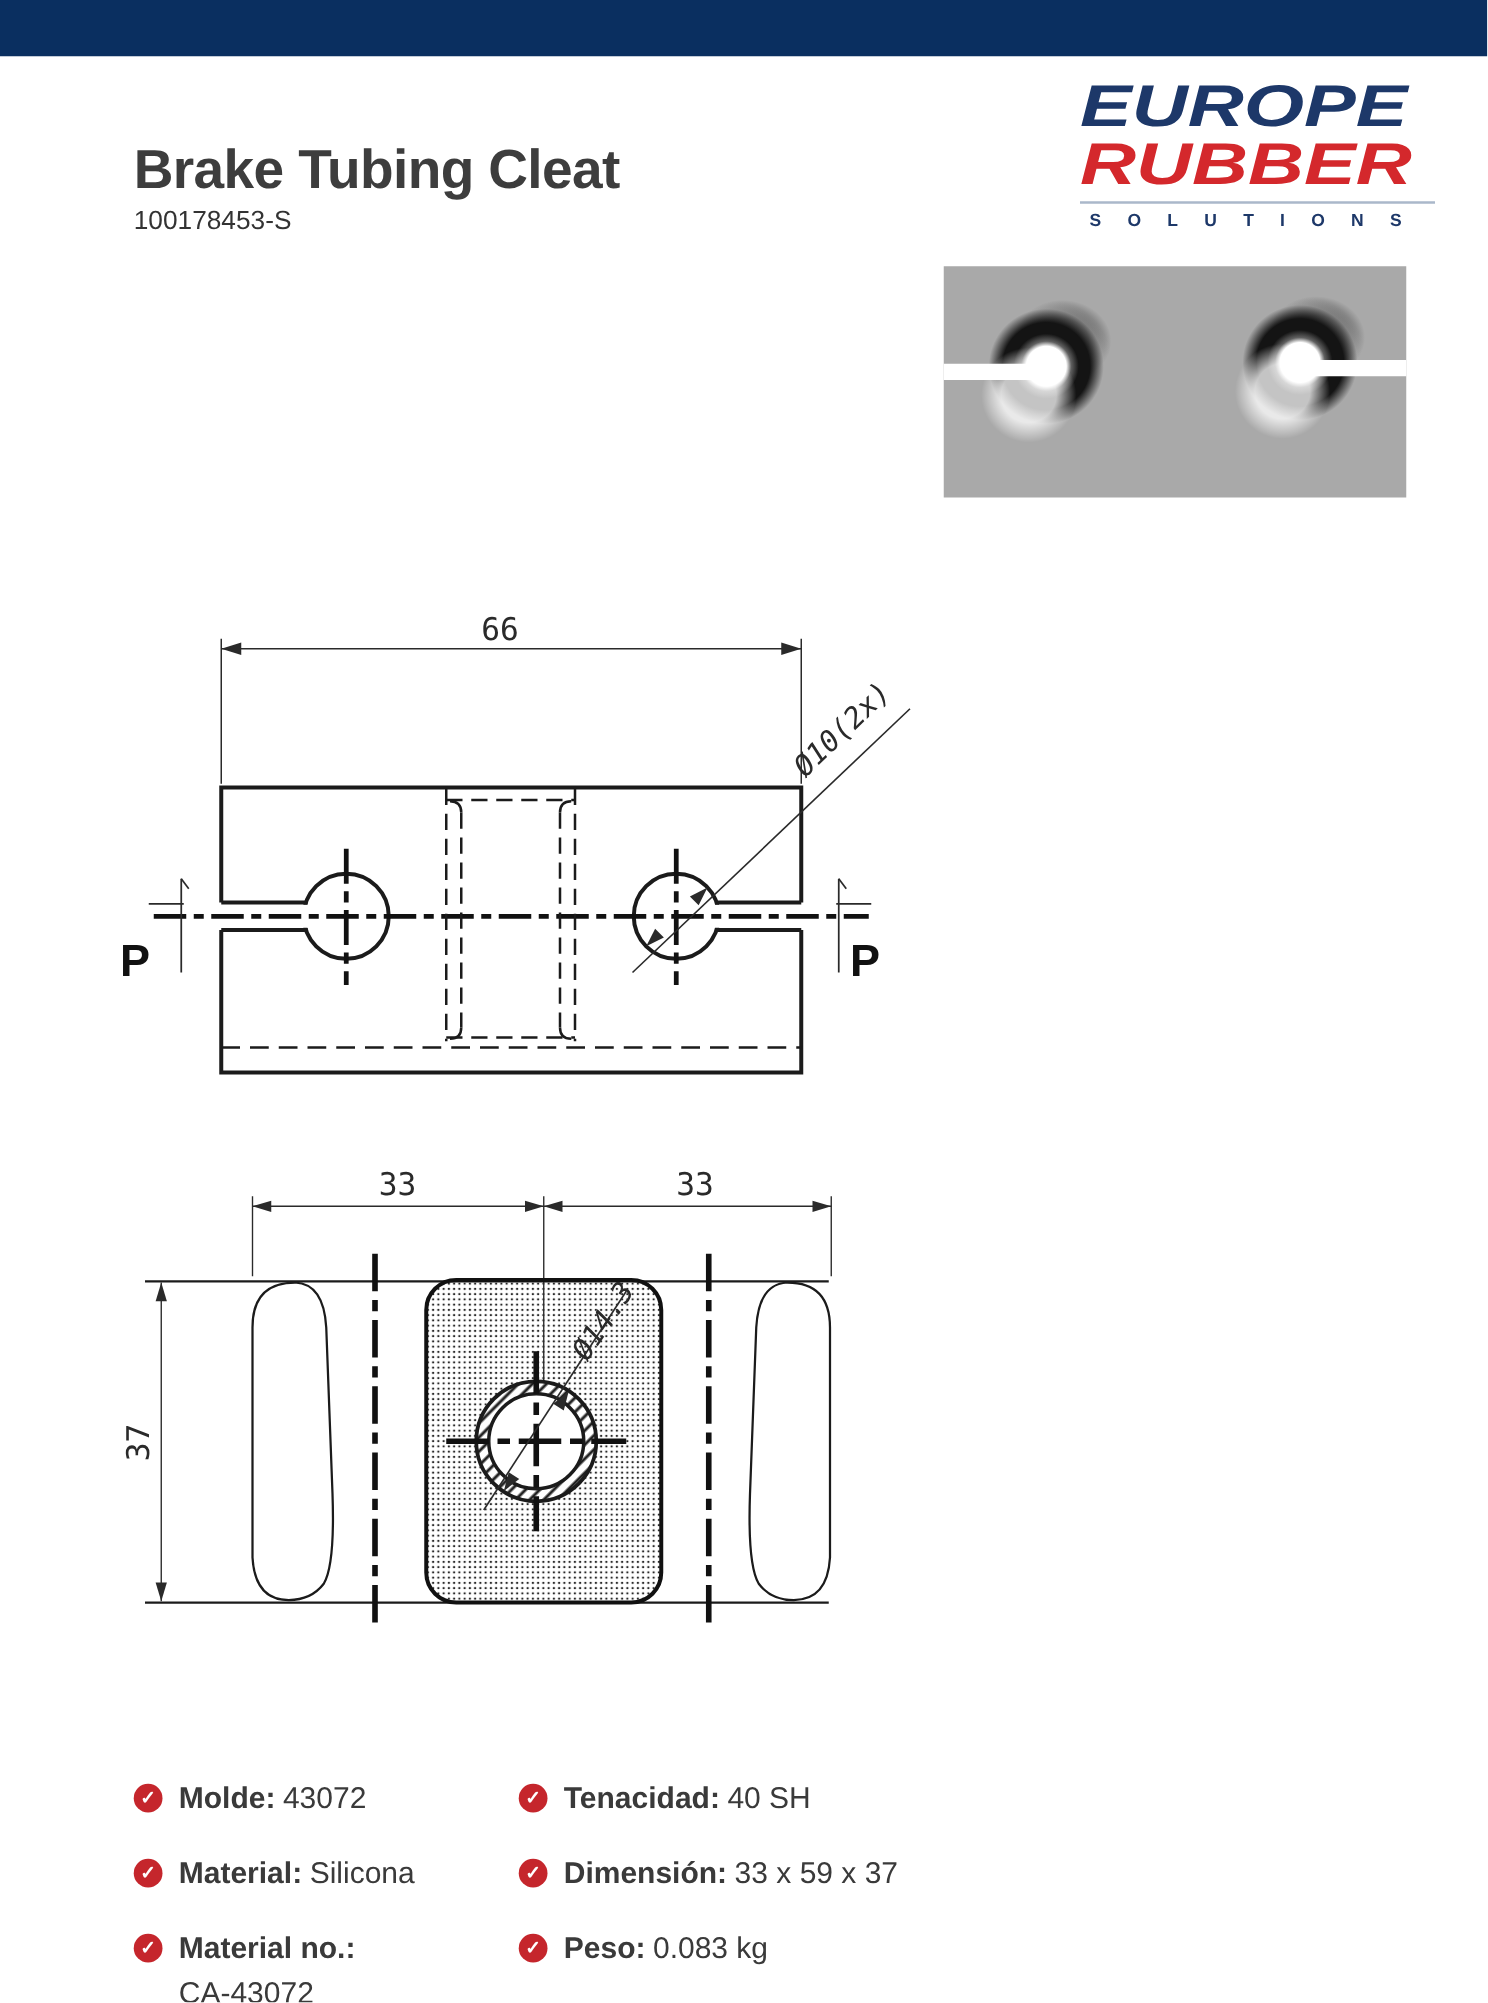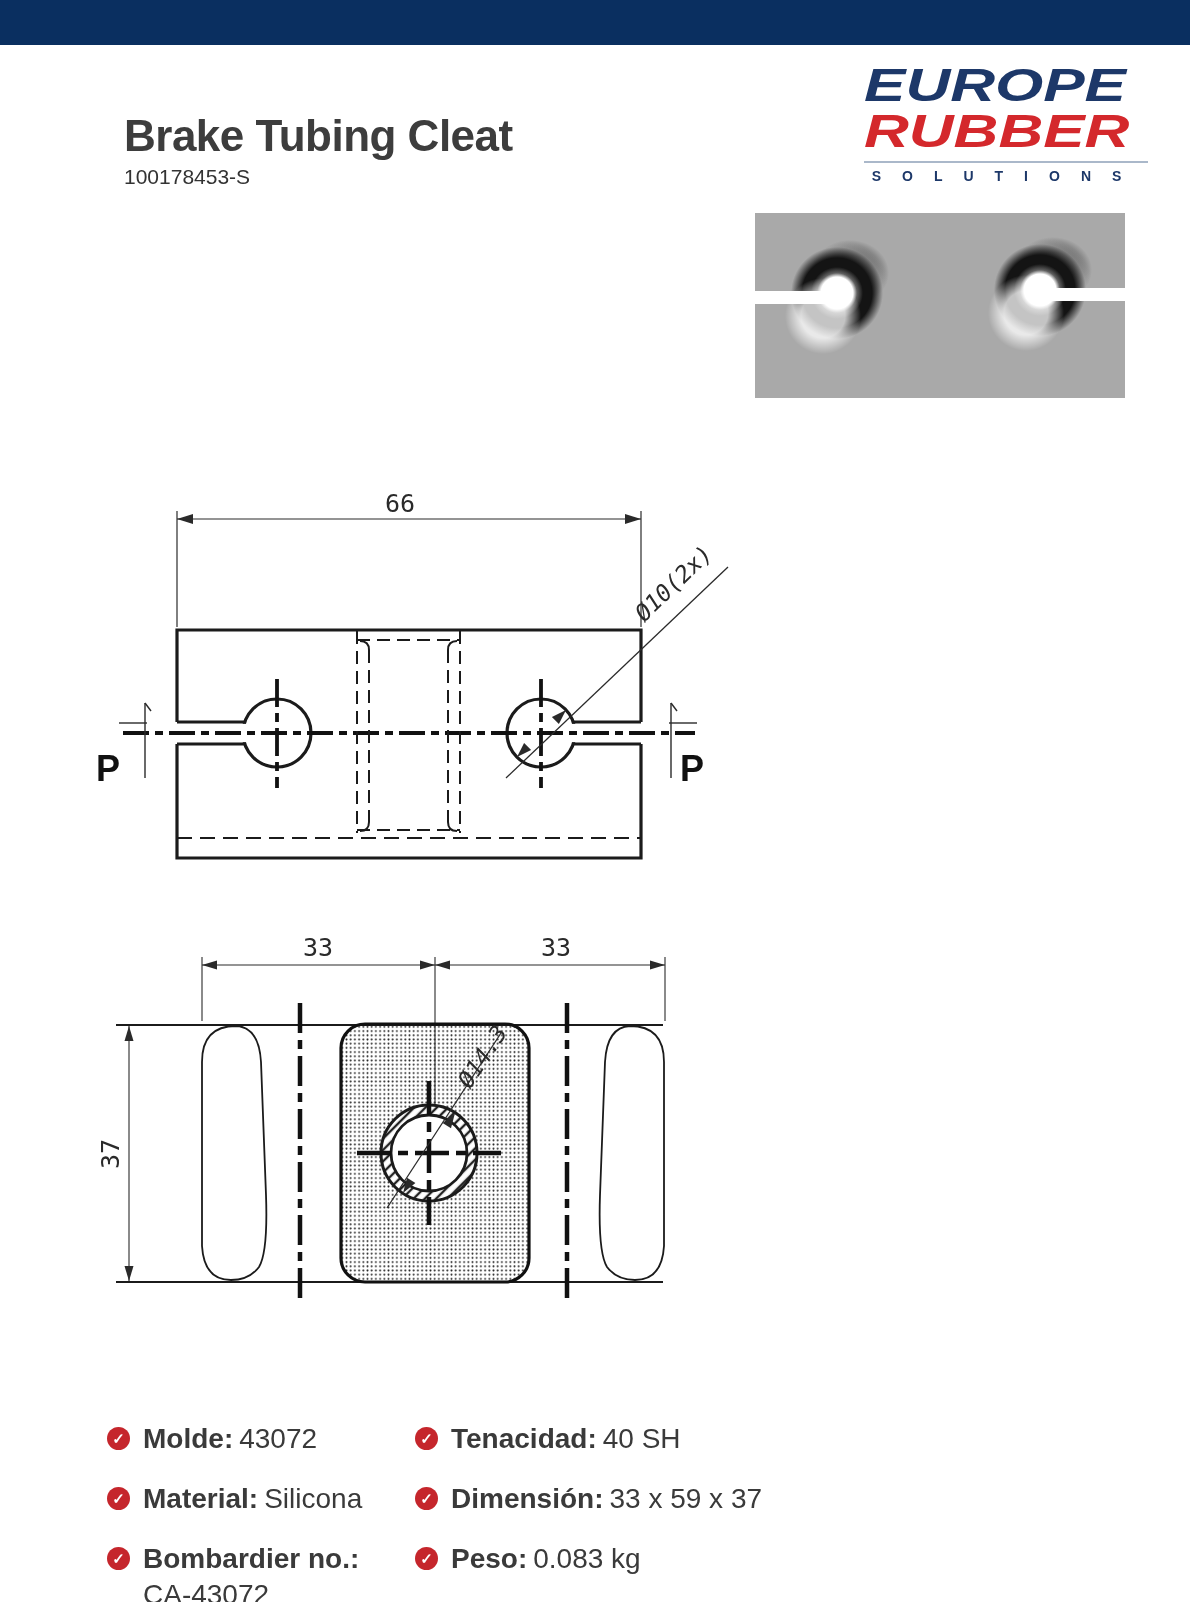--- a/index.html
+++ b/index.html
@@ -4,21 +4,21 @@
 <style>
   html,body { margin:0; padding:0; background:#fff; }
   .page {
     position:relative; width:1190px; height:1602px; background:#fff;
     font-family:"Liberation Sans", sans-serif; overflow:hidden;
   }
   
   .topbar { position:absolute; left:0; top:0; width:1190px; height:45px; background:#0a2f60; }
 
   
-  .title-block { position:absolute; left:124px; top:110px; }
+  .title-block { position:absolute; left:107px; top:110px; }
   .title-block h1 { margin:0; font-size:44px; line-height:52px; font-weight:700;
                     color:#3d3d3d; letter-spacing:-0.5px; }
   .subtitle { font-size:21px; line-height:30px; color:#333; }
   .subtitle.first { margin-top:6px; }
 
   
   .logo { position:absolute; left:864px; top:62px; width:286px; }
   .logo-word { font-weight:700; font-style:italic; transform:scaleX(1.32);
                transform-origin:left center; white-space:nowrap; }
   .logo-europe { font-size:47px; line-height:46px; color:#1d3869; }
@@ -48,21 +48,21 @@
   svg text { font-family:"DejaVu Sans Mono", monospace; fill:#2a2a2a; }
   svg text.plabel { font-family:"Liberation Sans", sans-serif; font-weight:bold; fill:#111; }
 
   
   .spec { position:absolute; display:flex; align-items:flex-start; }
   .spec .check {
     width:23px; height:23px; border-radius:50%; background:#c5262c; color:#fff;
     font-size:15px; line-height:23px; text-align:center; font-weight:bold;
     margin-right:13px; margin-top:2px; flex:none;
   }
-  .spec .txt { font-size:28px; line-height:28px; color:#3a3a3a; }
+  .spec .txt { font-size:24px; line-height:28px; color:#3a3a3a; }
   .spec .lbl { font-weight:700; margin-right:6px; }
   .spec .val-block { display:block; margin-top:8px; }
 </style>
 </head>
 <body>
 
 <div class="page">
 
   <div class="topbar"></div>
 
@@ -235,20 +235,20 @@
     <span class="check">✓</span>
     <span class="txt"><span class="lbl">Material:</span><span>Silicona</span></span>
   </div>
   <div class="spec" style="left:415px; top:1485px;">
     <span class="check">✓</span>
     <span class="txt"><span class="lbl">Dimensión:</span><span>33 x 59 x 37</span></span>
   </div>
 
   <div class="spec" style="left:107px; top:1545px;">
     <span class="check">✓</span>
-    <span class="txt"><span class="lbl">Bombardier no.:</span><span class="val-block">CA-43072</span></span>
+    <span class="txt"><span class="lbl">Material no.:</span><span class="val-block">CA-43072</span></span>
   </div>
   <div class="spec" style="left:415px; top:1545px;">
     <span class="check">✓</span>
     <span class="txt"><span class="lbl">Peso:</span><span>0.083 kg</span></span>
   </div>
 
 </div>
 
 </body></html>

